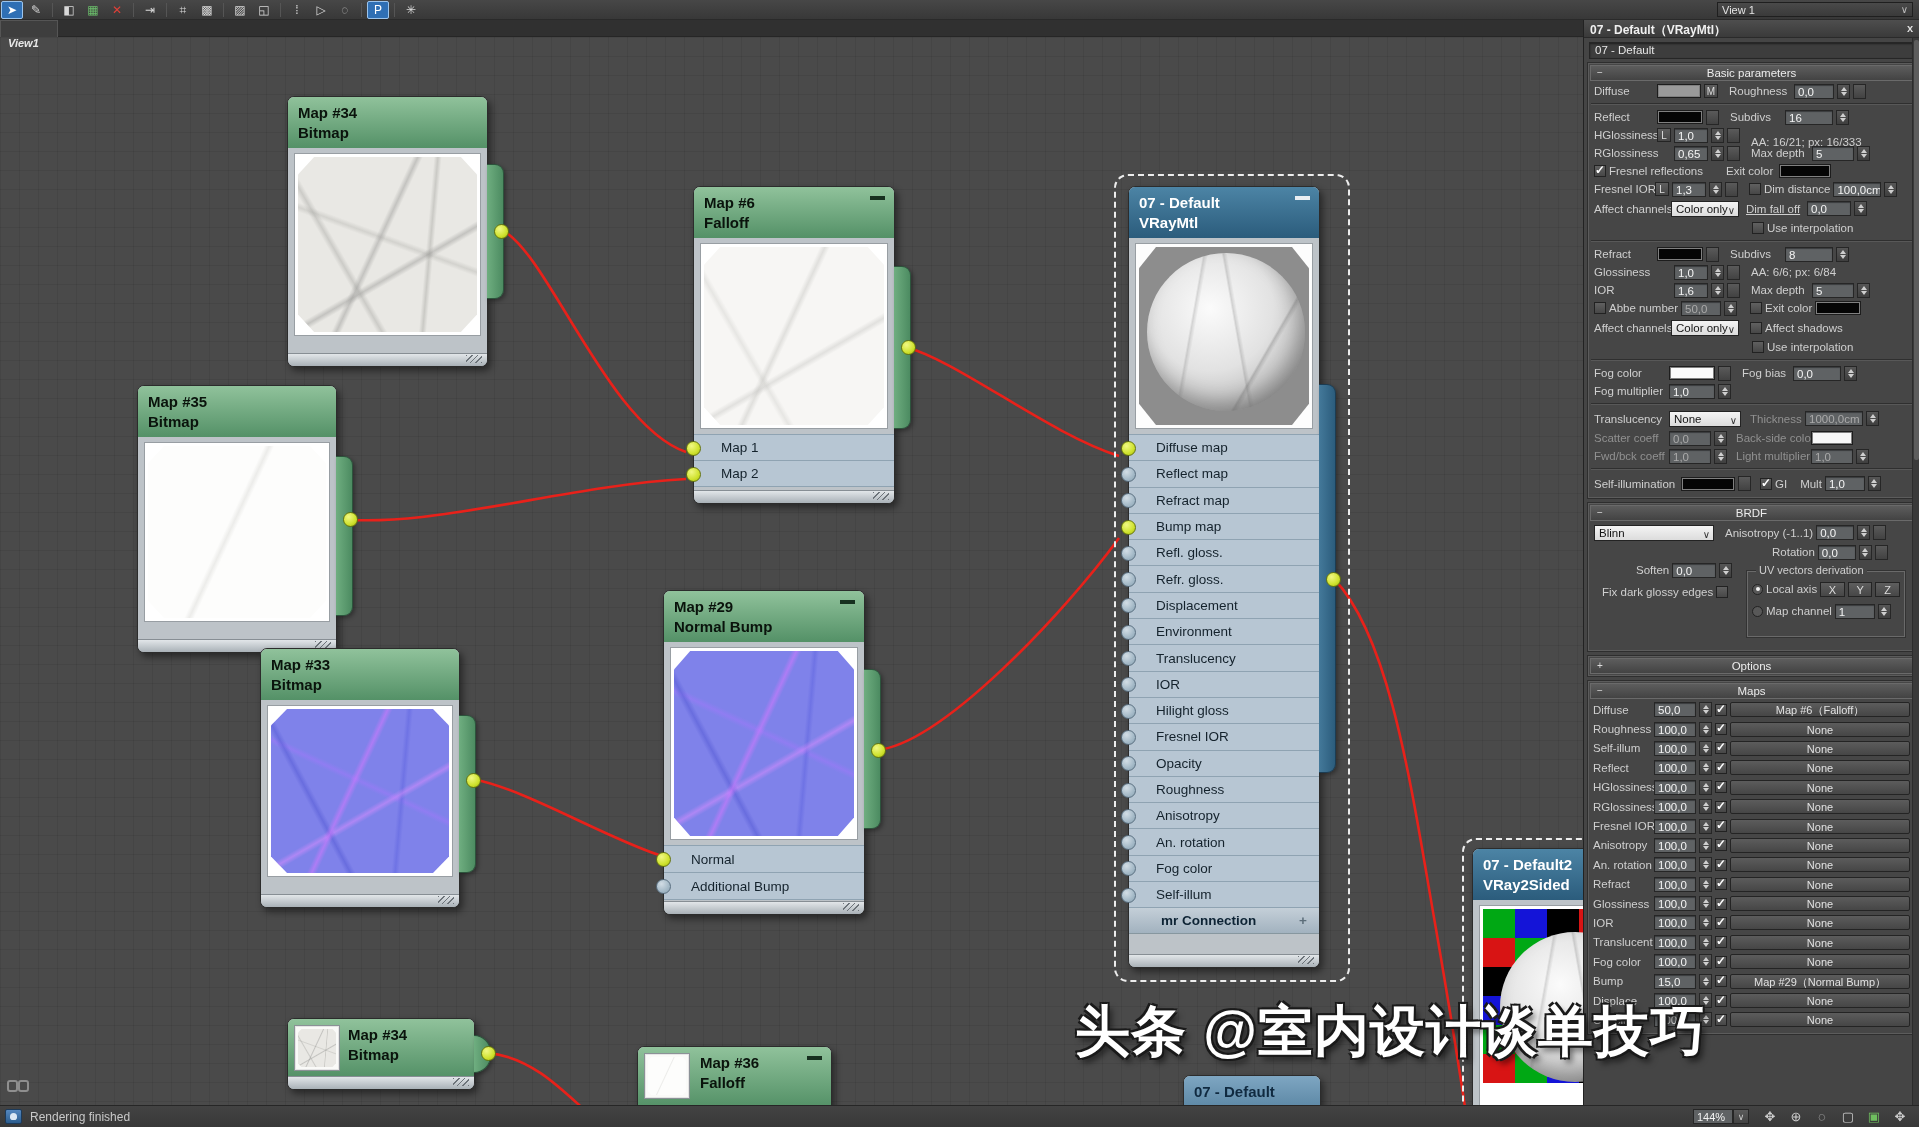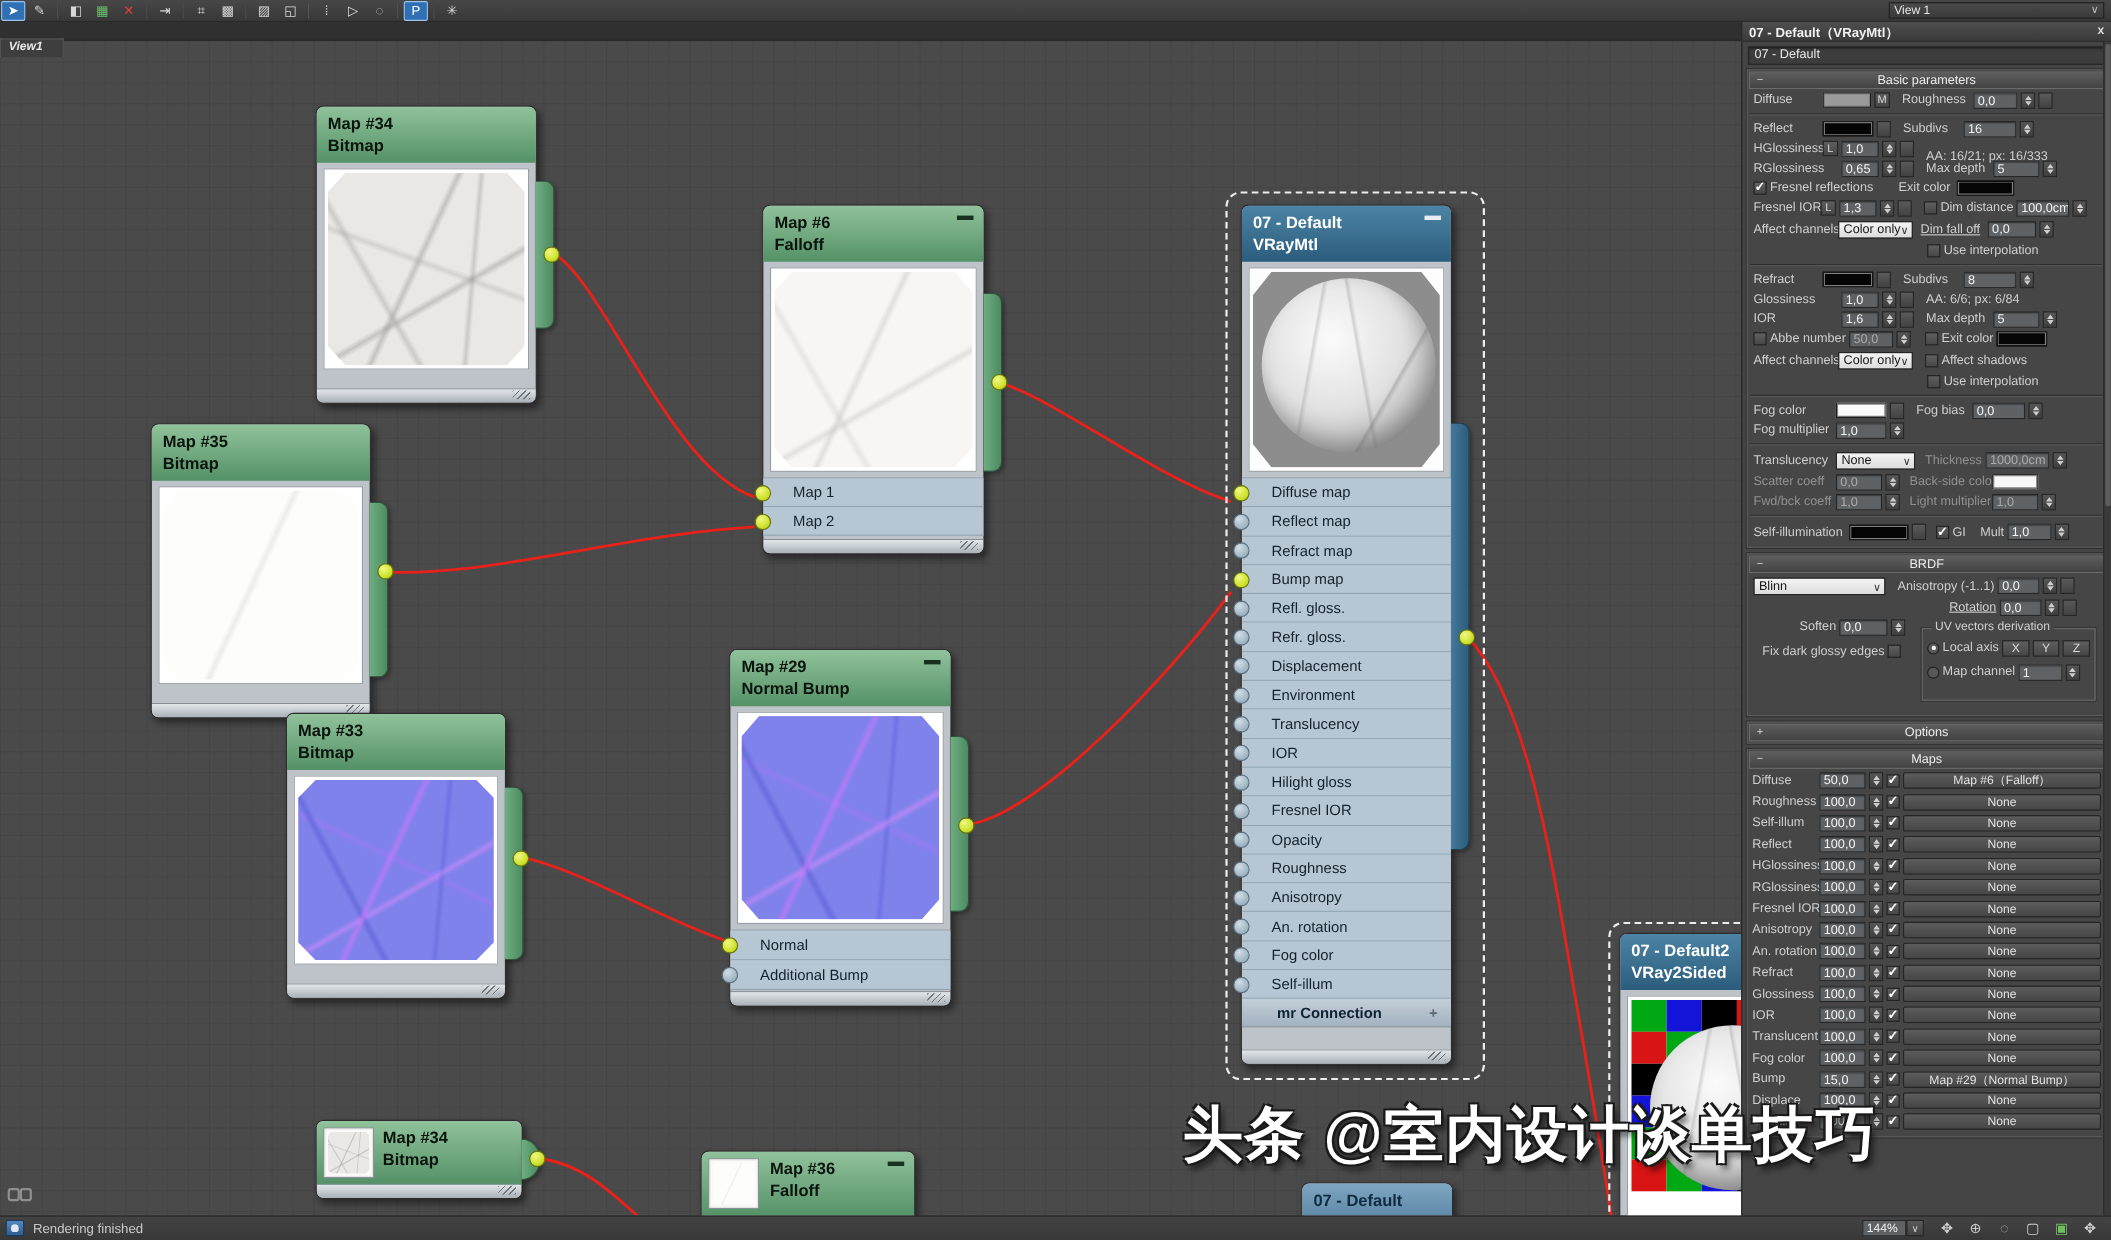--- a/index.html
+++ b/index.html
@@ -15,21 +15,21 @@
   .tbtn.active { background:#2f6fb4; border:1px solid #9cc4ec; color:#fff; }
   .tbtn .g { pointer-events:none; }
   .tsep { width:1px; height:14px; background:#262626; border-right:1px solid #555; margin:0 4px; }
   #view-selector { margin-left:auto; margin-right:6px; width:196px; height:15px; background:linear-gradient(#4a4a4a,#3a3a3a);
     border:1px solid #1f1f1f; color:#e4e4e4; font-size:11px; padding:0 4px; line-height:14px; position:relative; }
   #view-selector::after{ content:"∨"; position:absolute; right:4px; top:0; color:#bbb; font-size:10px; }
 
   
   #tabstrip { position:absolute; left:0; top:20px; width:1583px; height:17px; background:#303030; border-bottom:1px solid #262626; z-index:5;}
   #view-tab { position:absolute; left:0; top:0; width:58px; height:17px; background:#3e3e3e; border:1px solid #555; border-bottom:none;
-    color:#e8e8e8; font-style:italic; font-weight:bold; font-size:11px; padding:0 0 0 7px;margin-top:15px; }
+    color:#e8e8e8; font-style:italic; font-weight:bold; font-size:11px; padding:16px 0 0 7px; }
 
   
   #canvas { position:absolute; left:0; top:37px; width:1583px; height:1068px; overflow:hidden;
     background-color:#4a4a4a;
     background-image:linear-gradient(rgba(0,0,0,.07) 1px, transparent 1px),
                      linear-gradient(90deg, rgba(0,0,0,.07) 1px, transparent 1px);
     background-size:19px 19px; z-index:1;}
   #wires { position:absolute; left:0; top:0; z-index:1; pointer-events:none; }
 
   
@@ -690,21 +690,21 @@
         <span>BRDF</span>
       </div>
       <div class="prow tall">
         <span class="ddl" style="width:120px;">Blinn</span>
         <span class="lbl" style="margin-left:8px;">Anisotropy (-1..1)</span>
         <span class="val" style="width:38px;">0,0</span>
         <span class="spin"></span>
           <span class="sbtn"></span>
       </div>
       <div class="prow">
-        <span class="lbl" style="margin-left:178px;text-decoration:underline;">Rotation</span>
+        <span class="lbl" style="margin-left:178px;">Rotation</span>
         <span class="val" style="width:38px;">0,0</span>
         <span class="spin"></span>
           <span class="sbtn"></span>
       </div>
       <div class="prow">
         <span class="lbl" style="margin-left:42px;">Soften</span>
         <span class="val" style="width:44px;">0,0</span>
         <span class="spin"></span>
       </div>
       <div style="position:relative;">

